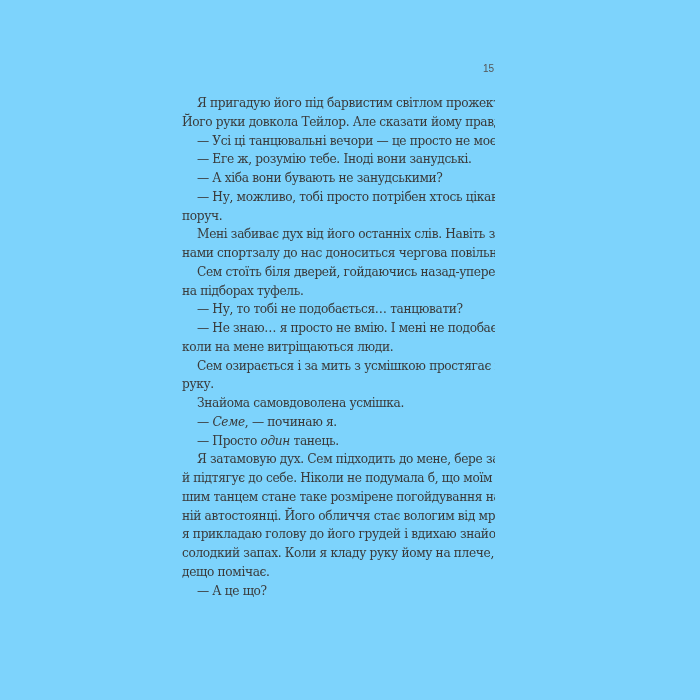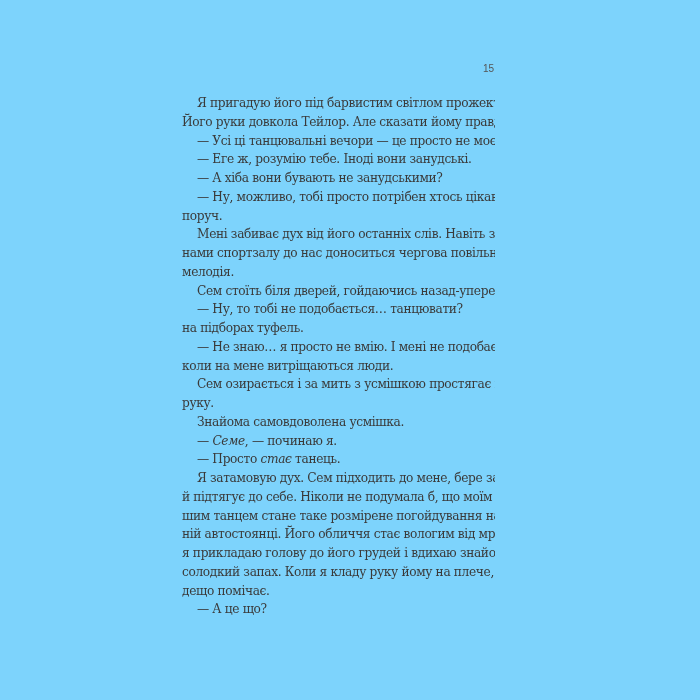--- a/index.html
+++ b/index.html
@@ -28,31 +28,30 @@
   <div class="text-block" id="text-block">
       <div class="line indent">Я пригадую його під барвистим світлом прожекторів.</div>
       <div class="line">Його руки довкола Тейлор. Але сказати йому правду</div>
       <div class="line indent last">— Усі ці танцювальні вечори — це просто не моє.</div>
       <div class="line indent last">— Еге ж, розумію тебе. Іноді вони занудські.</div>
       <div class="line indent last">— А хіба вони бувають не занудськими?</div>
       <div class="line indent">— Ну, можливо, тобі просто потрібен хтось цікавий</div>
       <div class="line last">поруч.</div>
       <div class="line indent">Мені забиває дух від його останніх слів. Навіть за сті-</div>
       <div class="line">нами спортзалу до нас доноситься чергова повільна</div>
-      <div class="line last">мелодія.</div>
       <div class="line indent">Сем стоїть біля дверей, гойдаючись назад-уперед</div>
+      <div class="line last">на підборах туфель.</div>
       <div class="line indent last">— Ну, то тобі не подобається… танцювати?</div>
-      <div class="line last">на підборах туфель.</div>
       <div class="line indent">— Не знаю… я просто не вмію. І мені не подобається,</div>
       <div class="line last">коли на мене витріщаються люди.</div>
       <div class="line indent">Сем озирається і за мить з усмішкою простягає мені</div>
       <div class="line last">руку.</div>
       <div class="line indent last">Знайома самовдоволена усмішка.</div>
       <div class="line indent last"><span>— </span><span class="it">Семе</span><span>, — починаю я.</span></div>
-      <div class="line indent last"><span>— Просто </span><span class="it">стає</span><span> танець.</span></div>
+      <div class="line indent last"><span>— Просто </span><span class="it">один</span><span> танець.</span></div>
       <div class="line indent">Я затамовую дух. Сем підходить до мене, бере за руку</div>
       <div class="line">й підтягує до себе. Ніколи не подумала б, що моїм пер-</div>
       <div class="line">шим танцем стане таке розмірене погойдування на шкіль-</div>
       <div class="line">ній автостоянці. Його обличчя стає вологим від мряки,</div>
       <div class="line">я прикладаю голову до його грудей і вдихаю знайомий</div>
       <div class="line">солодкий запах. Коли я кладу руку йому на плече, він</div>
       <div class="line last">дещо помічає.</div>
       <div class="line indent last">— А це що?</div>
     </div>
 </div>

